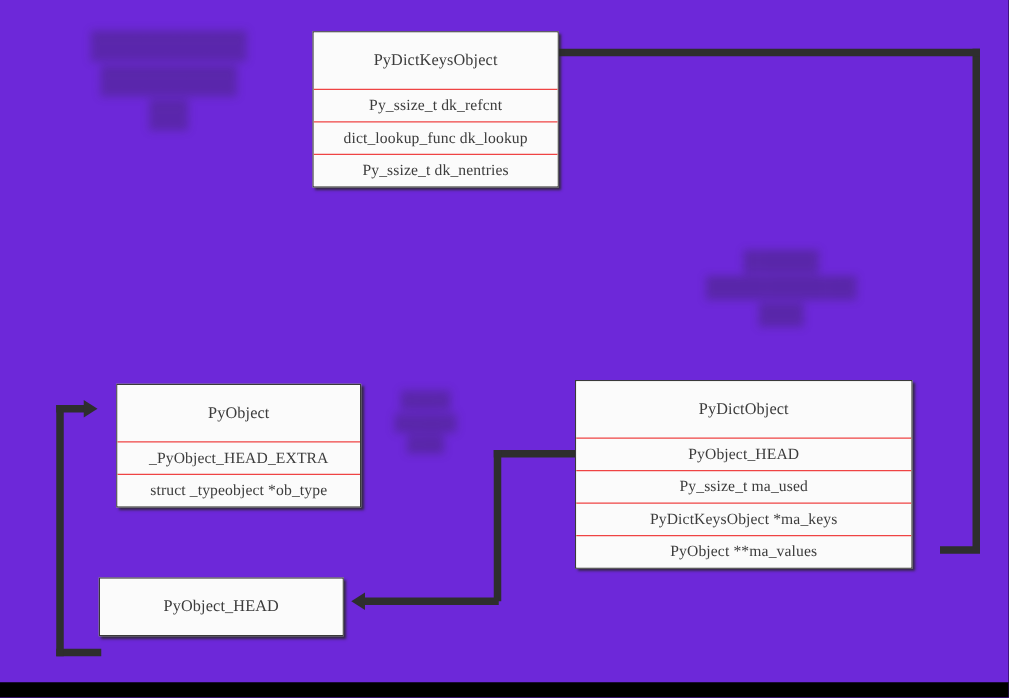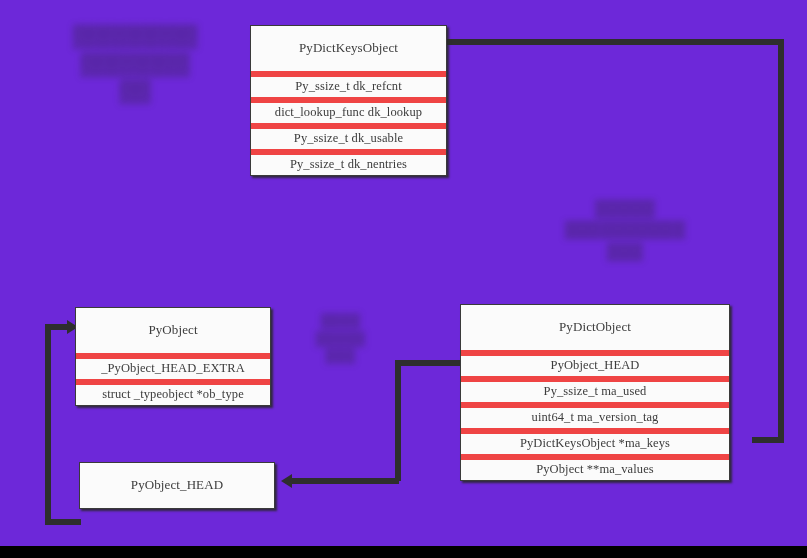--- a/index.html
+++ b/index.html
@@ -27,21 +27,21 @@
     z-index: 5;
   }
   .struct .row {
     box-sizing: border-box;
     display: flex;
     align-items: center;
     justify-content: center;
     text-align: center;
     color: #3c3c3c;
     background: #fbfbfb;
-    border-top: 6px solid #ef4444;
+    border-top: 1px solid #ef4444;
     font-size: 12.5px;
     line-height: 1.1;
     letter-spacing: 0.1px;
     white-space: nowrap;
     height: 26px;
   }
   .struct .row.title {
     border-top: none;
     height: 45px;
     font-size: 13px;
@@ -118,34 +118,32 @@
 
   <div class="conn h" style="left:45px; top:519px; width:36px;"></div>
   <div class="conn v" style="left:45px; top:324px; height:201px;"></div>
   <div class="conn h" style="left:45px; top:324px; width:24px;"></div>
   <div class="arrow right" style="left:67px; top:320px;"></div>
 
   <div class="struct" id="box-dictkeys" style="left:250px; top:25px; width:197px;">
     <div class="row title">PyDictKeysObject</div>
     <div class="row">Py_ssize_t dk_refcnt</div>
     <div class="row">dict_lookup_func dk_lookup</div>
-    <div class="row">Py_ssize_t dk_usable</div>
     <div class="row">Py_ssize_t dk_nentries</div>
   </div>
 
   <div class="struct" id="box-dictobject" style="left:460px; top:304px; width:270px;">
     <div class="row title">PyDictObject</div>
     <div class="row">PyObject_HEAD</div>
     <div class="row">Py_ssize_t ma_used</div>
-    <div class="row">uint64_t ma_version_tag</div>
     <div class="row">PyDictKeysObject *ma_keys</div>
     <div class="row">PyObject **ma_values</div>
   </div>
 
-  <div class="struct" id="box-pyobject" style="left:75px; top:307px; width:196px;">
+  <div class="struct" id="box-pyobject" style="left:93px; top:307px; width:196px;">
     <div class="row title">PyObject</div>
     <div class="row">_PyObject_HEAD_EXTRA</div>
     <div class="row">struct _typeobject *ob_type</div>
   </div>
 
   <div class="struct" id="box-pyobject-head" style="left:79px; top:462px; width:196px;">
     <div class="row title">PyObject_HEAD</div>
   </div>
 
 </div>

